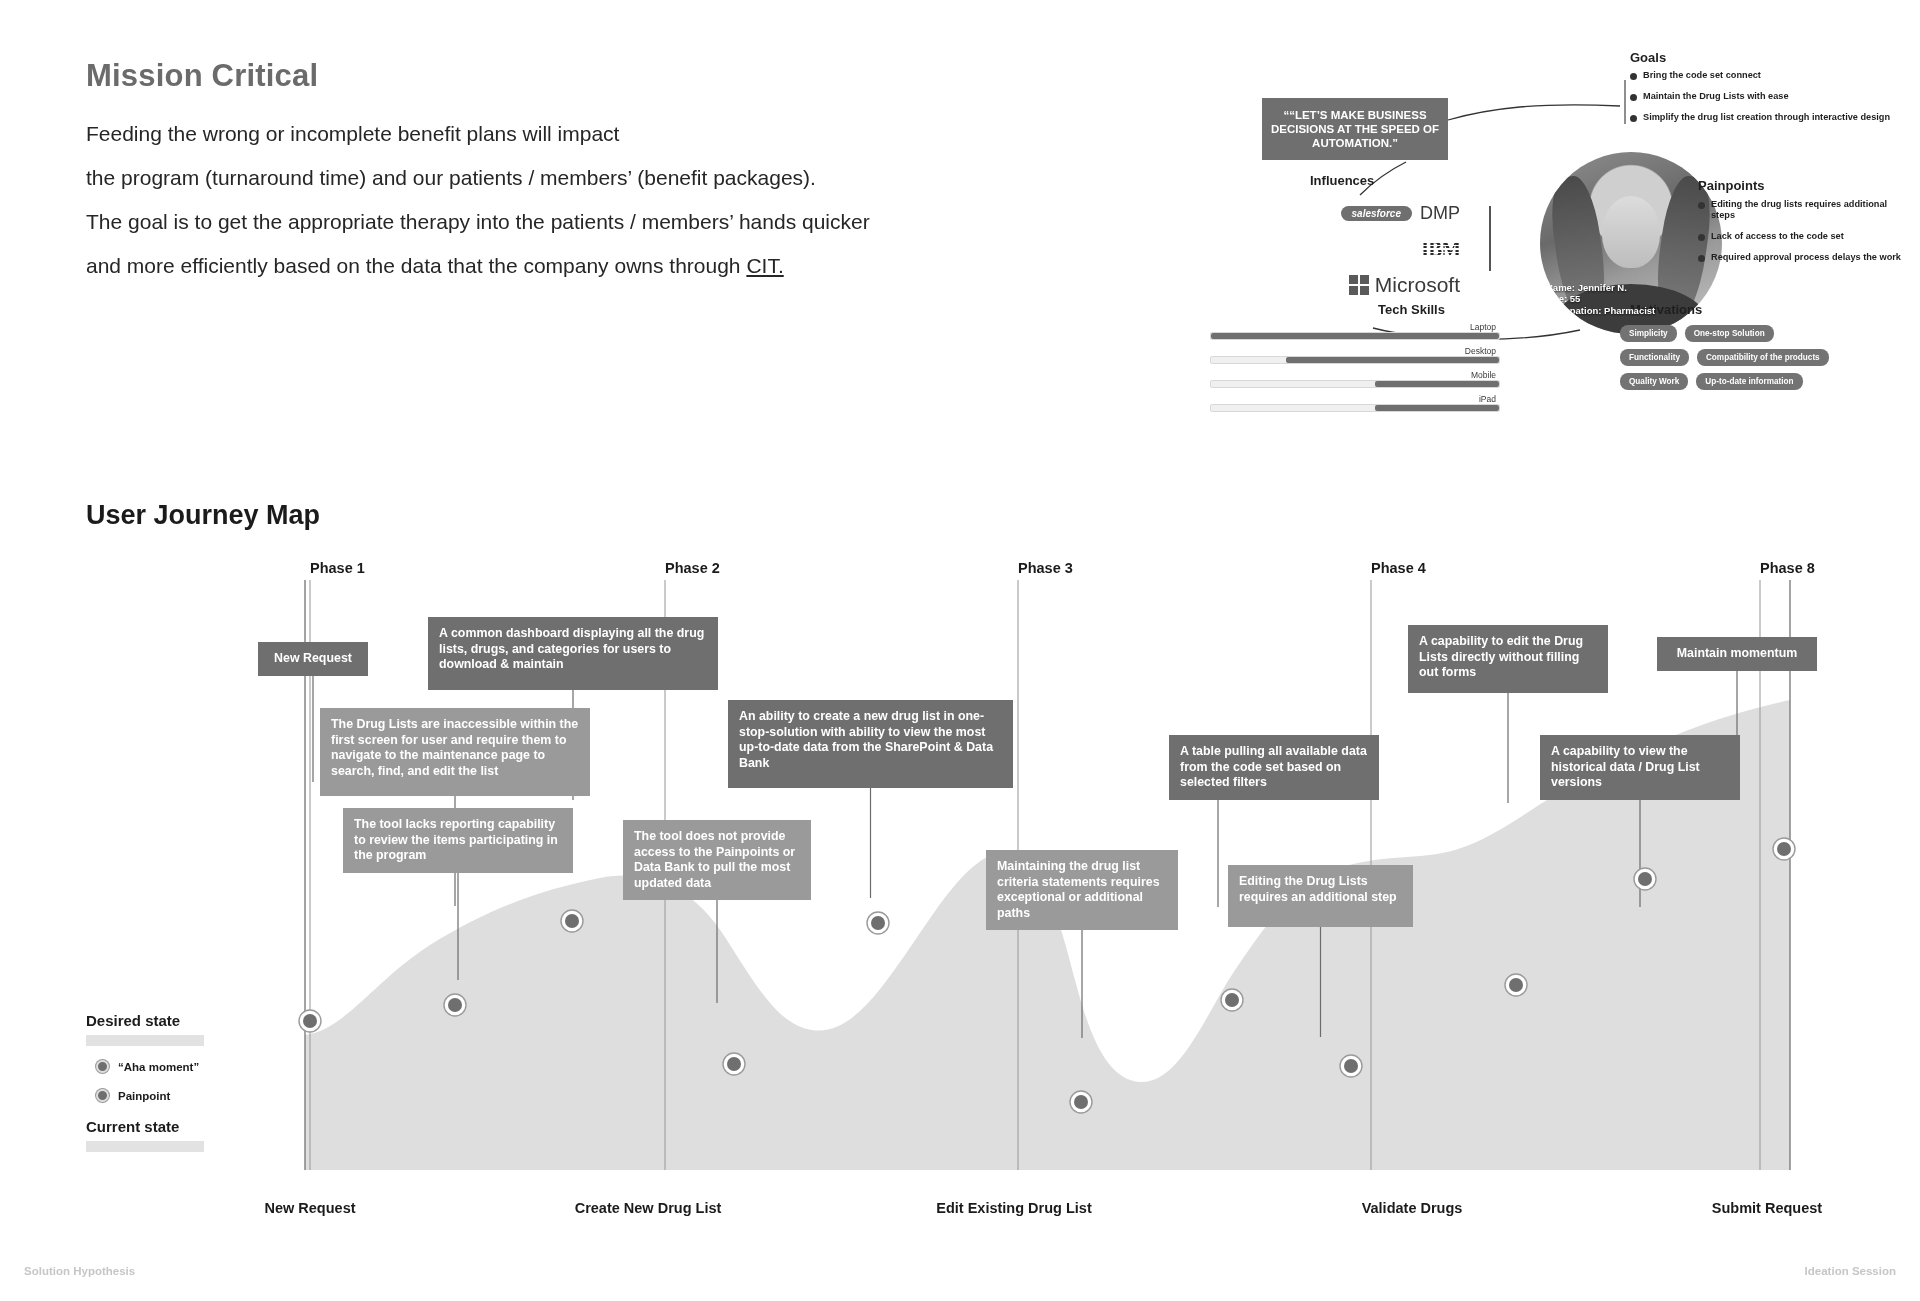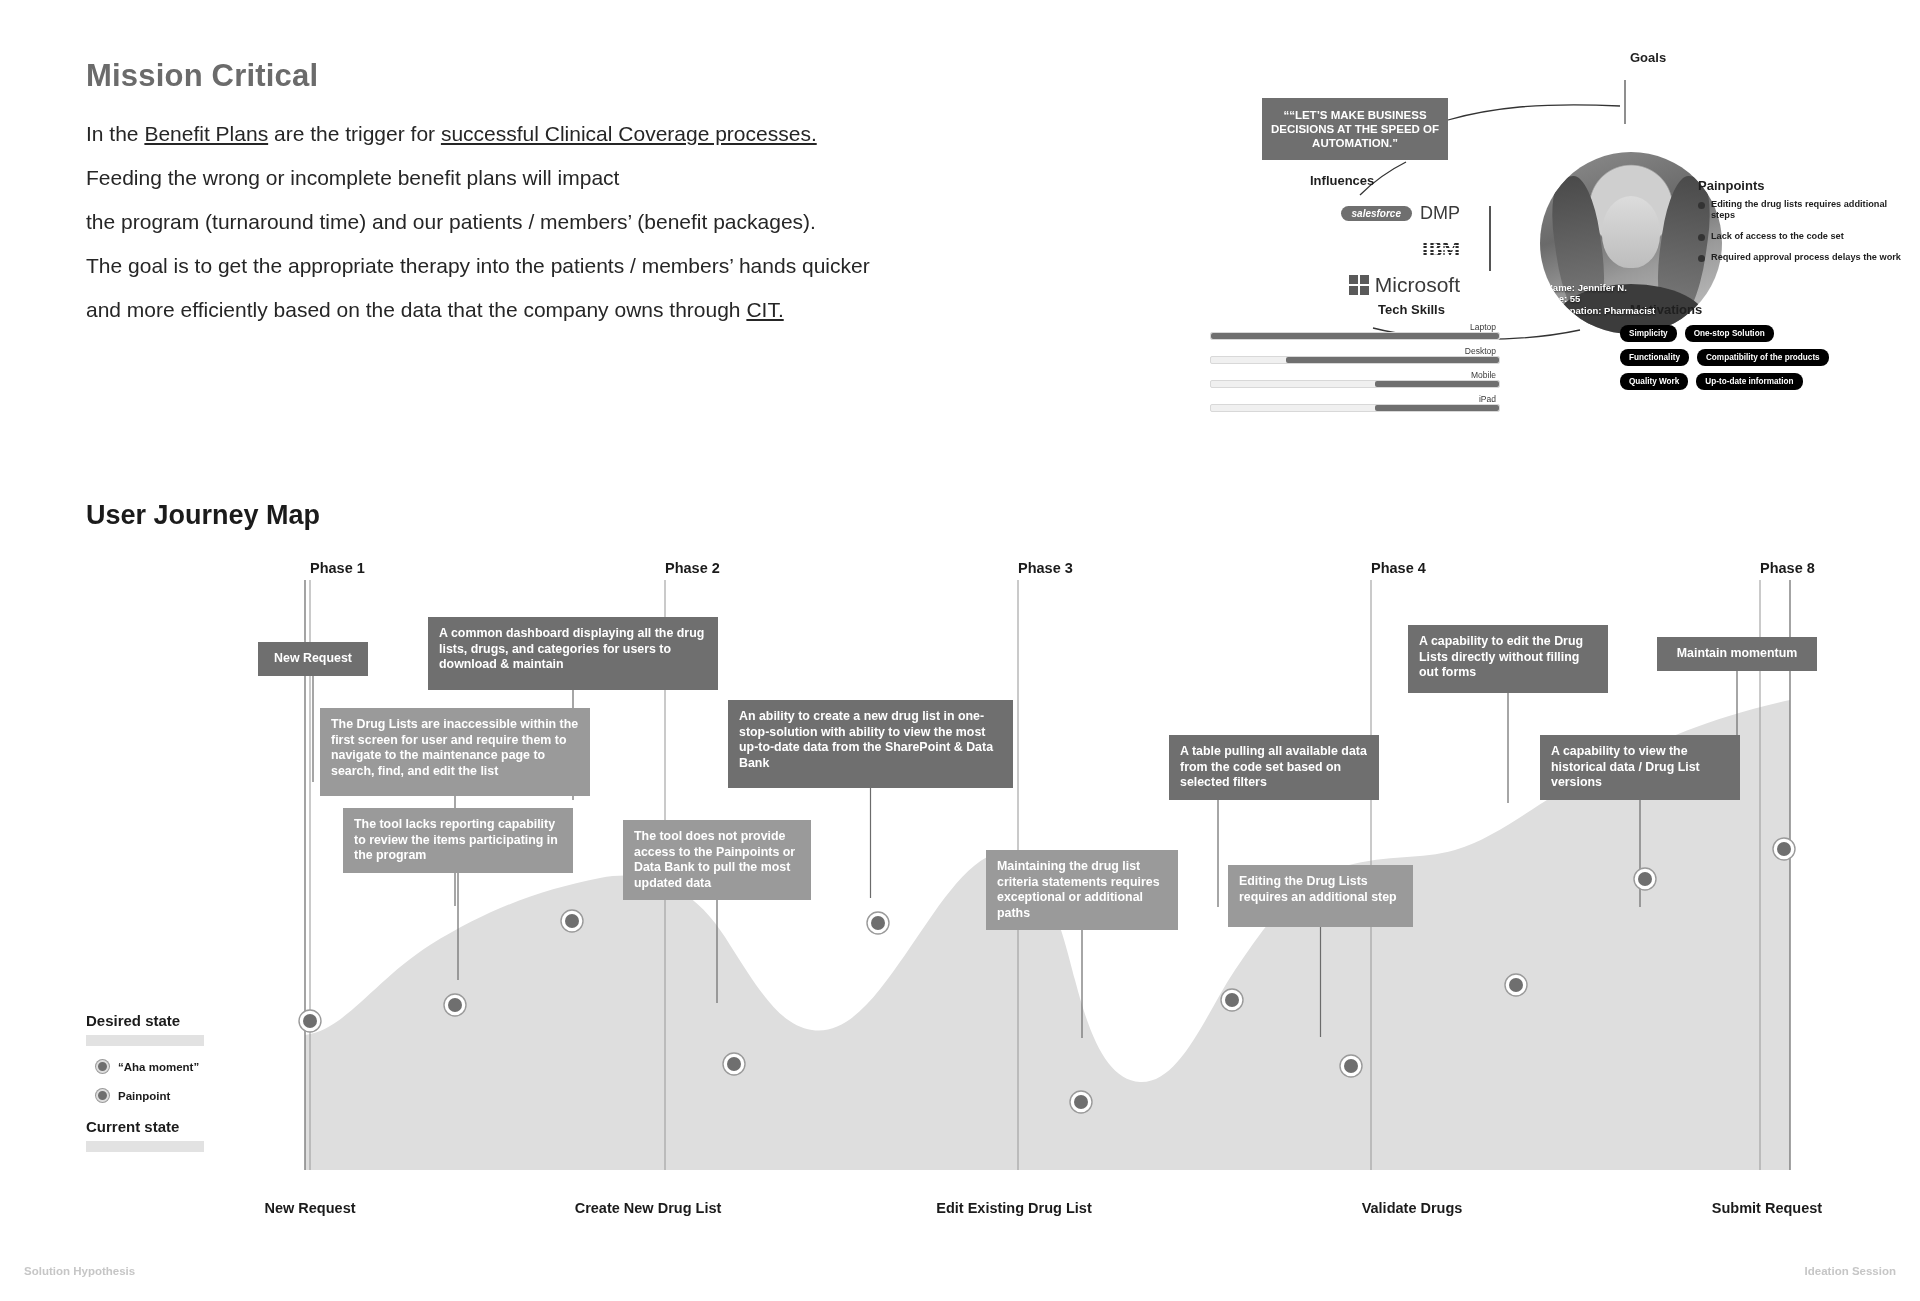--- a/index.html
+++ b/index.html
@@ -103,21 +103,21 @@
   .tech-label { text-align: right; font-size: 8.5px; color: #3a3a3a; padding-right: 4px; }
   .tech-track {
     height: 8px; background: #f0f0f0; border: 1px solid #d8d8d8; position: relative; border-radius: 2px;
   }
   .tech-fill { position: absolute; top: 0; bottom: 0; background: #6f6f6f; border-radius: 2px; }
 
   .motiv-head { left: 420px; top: 262px; }
   .chips { position: absolute; left: 410px; top: 285px; width: 290px; }
   .chip-row { display: flex; gap: 8px; margin-bottom: 7px; }
   .chip {
-    background: #000000; color: #fff; border-radius: 8px;
+    background: #737373; color: #fff; border-radius: 8px;
     font-size: 8.2px; font-weight: bold; padding: 4px 9px; white-space: nowrap;
   }
 
   .connector { position: absolute; left: 0; top: 0; width: 700px; height: 470px; pointer-events: none; }
 
   
   .jm-title {
     position: absolute; left: 86px; top: 500px;
     font-size: 27px; font-weight: bold; color: #1b1b1b;
   }
@@ -157,21 +157,20 @@
   .footer-left { left: 24px; }
   .footer-right { right: 24px; }
 </style>
 </head>
 <body>
 
 <div class="page">
 
   <div class="mission-title">Mission Critical</div>
   <div class="mission-body" id="mission-body">
-      <div class="mission-line"><span>In the </span><span class="u">Benefit Plans</span><span> are the trigger for </span><span class="u">successful Clinical Coverage processes.</span></div>
       <div class="mission-line"><span>Feeding the wrong or incomplete benefit plans will impact</span></div>
       <div class="mission-line"><span>the program (turnaround time) and our patients / members’ (benefit packages).</span></div>
       <div class="mission-line"><span>The goal is to get the appropriate therapy into the patients / members’ hands quicker</span></div>
       <div class="mission-line"><span>and more efficiently based on the data that the company owns through </span><span class="u">CIT.</span></div>
     </div>
 
   <div class="persona">
 
     <svg class="connector" viewBox="0 0 700 470">
       <path d="M238,80 C280,68 330,62 410,66" fill="none" stroke="#333" stroke-width="1.3"></path>
@@ -191,20 +190,34 @@
       <div class="face"></div>
       <div class="shoulders"></div>
       <div class="photo-caption">
         <div>Name: Jennifer N.</div>
         <div>Age: 55</div>
         <div>Occupation: Pharmacist</div>
       </div>
     </div>
 
     <div class="sec-head goals-head">Goals</div>
+    <div class="goals-list" id="goals-list">
+        <div class="bullet-row">
+          <span class="bdot"></span>
+          <span class="btext">Bring the code set connect</span>
+        </div>
+        <div class="bullet-row">
+          <span class="bdot"></span>
+          <span class="btext">Maintain the Drug Lists with ease</span>
+        </div>
+        <div class="bullet-row">
+          <span class="bdot"></span>
+          <span class="btext">Simplify the drug list creation through interactive design</span>
+        </div>
+      </div>
 
     <div class="sec-head pain-head">Painpoints</div>
     <div class="pain-list" id="pain-list">
         <div class="bullet-row">
           <span class="bdot"></span>
           <span class="btext">Editing the drug lists requires additional steps</span>
         </div>
         <div class="bullet-row">
           <span class="bdot"></span>
           <span class="btext">Lack of access to the code set</span>

